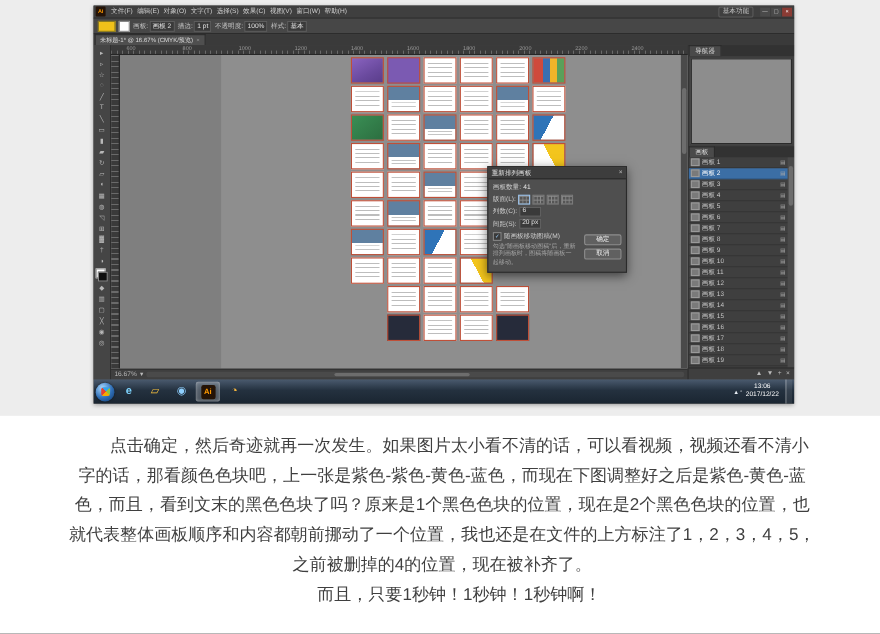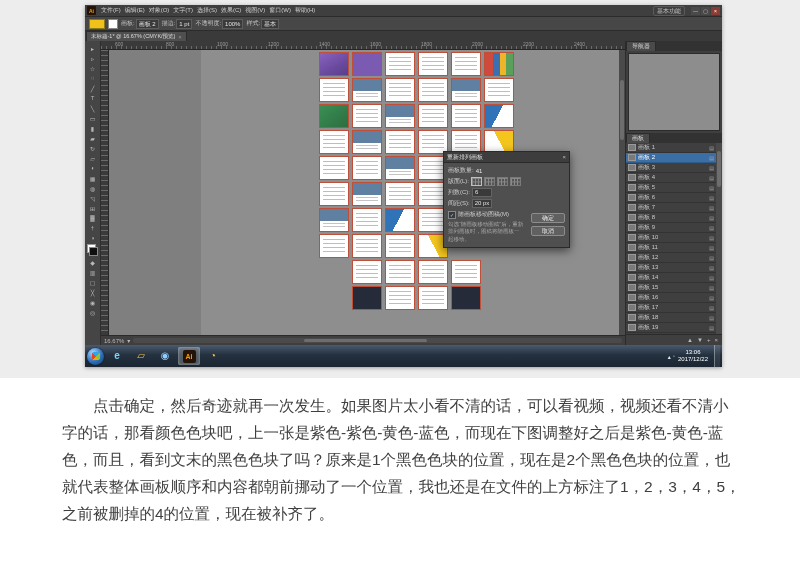--- a/index.html
+++ b/index.html
@@ -132,21 +132,21 @@
   .tbi.active{background:rgba(255,255,255,.22);box-shadow:inset 0 0 3px rgba(255,255,255,.45);}
   .tbg{font-size:10px;font-weight:bold;line-height:1;}
   .tbg.boxed{width:13px;height:13px;display:grid;place-items:center;font-size:7px;border-radius:2px;}
   .tray{margin-left:auto;display:flex;align-items:center;gap:3px;}
   .trayg{font-size:6px;color:#e8eef5;}
   .clock{font-size:6px;line-height:1.25;color:#fff;text-align:center;white-space:pre-line;}
   .showdesk{width:5px;height:22px;border-left:1px solid rgba(255,255,255,.35);background:rgba(255,255,255,.08);margin-left:3px;}
 
   
   .article{position:absolute;left:62px;right:58px;top:392px;color:#3f3f3f;font-size:15.5px;line-height:27px;}
-  .article p{margin:0;text-indent:2em;}
+  .article p{margin:0;text-indent:2em;text-align:center;}
 </style>
 </head>
 <body>
 
 <div class="band"></div>
 
 <div class="shot">
   <div class="ai">
 
     <div class="appbar">
@@ -536,13 +536,14 @@
         </span>
       <span class="clock">13:06
 2017/12/22</span>
       <span class="showdesk"></span>
     </span>
   </div>
 </div>
 
 <div class="article">
   <p>点击确定，然后奇迹就再一次发生。如果图片太小看不清的话，可以看视频，视频还看不清小字的话，那看颜色色块吧，上一张是紫色-紫色-黄色-蓝色，而现在下图调整好之后是紫色-黄色-蓝色，而且，看到文末的黑色色块了吗？原来是1个黑色色块的位置，现在是2个黑色色块的位置，也就代表整体画板顺序和内容都朝前挪动了一个位置，我也还是在文件的上方标注了1，2，3，4，5，之前被删掉的4的位置，现在被补齐了。</p>
+  <p>而且，只要1秒钟！1秒钟！1秒钟啊！</p>
 </div>
 
 </body></html>

